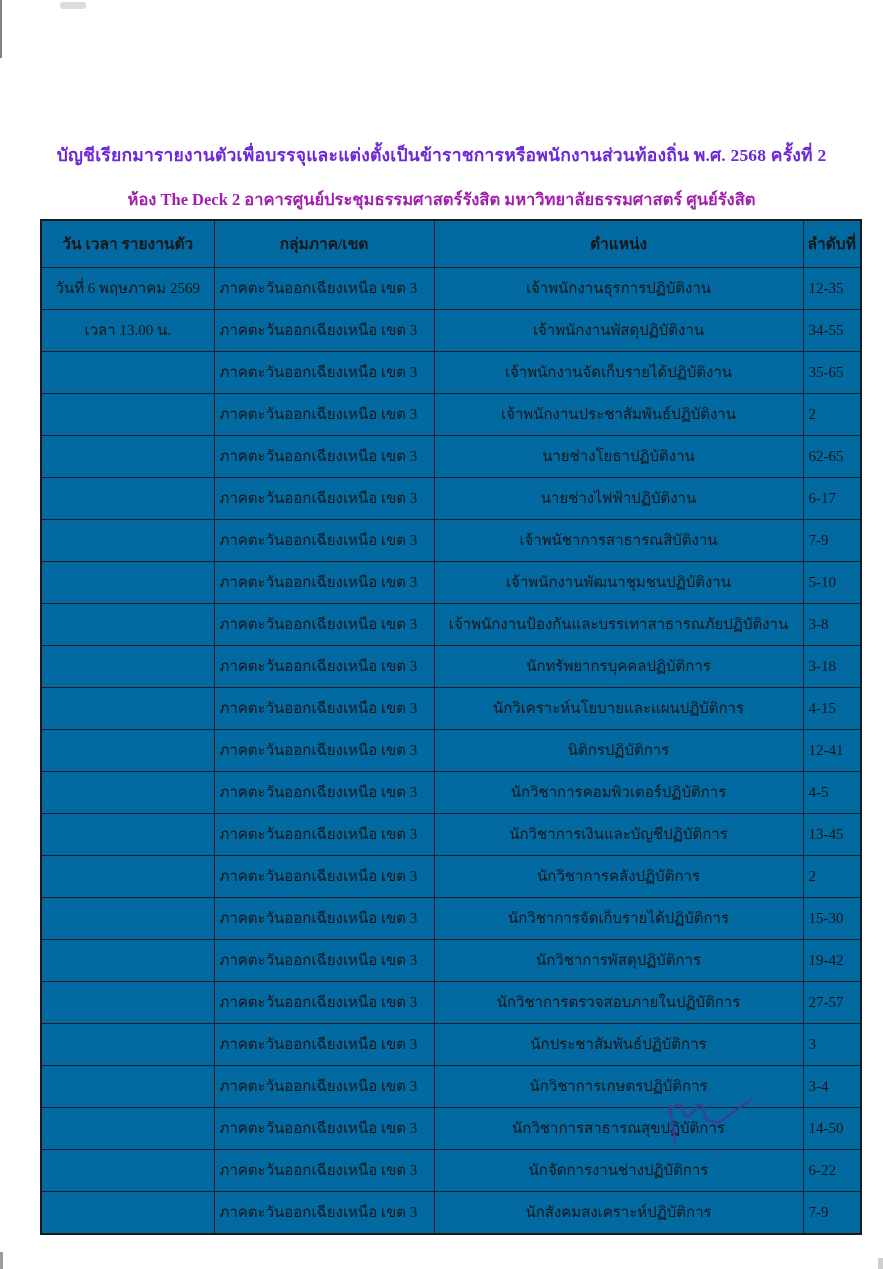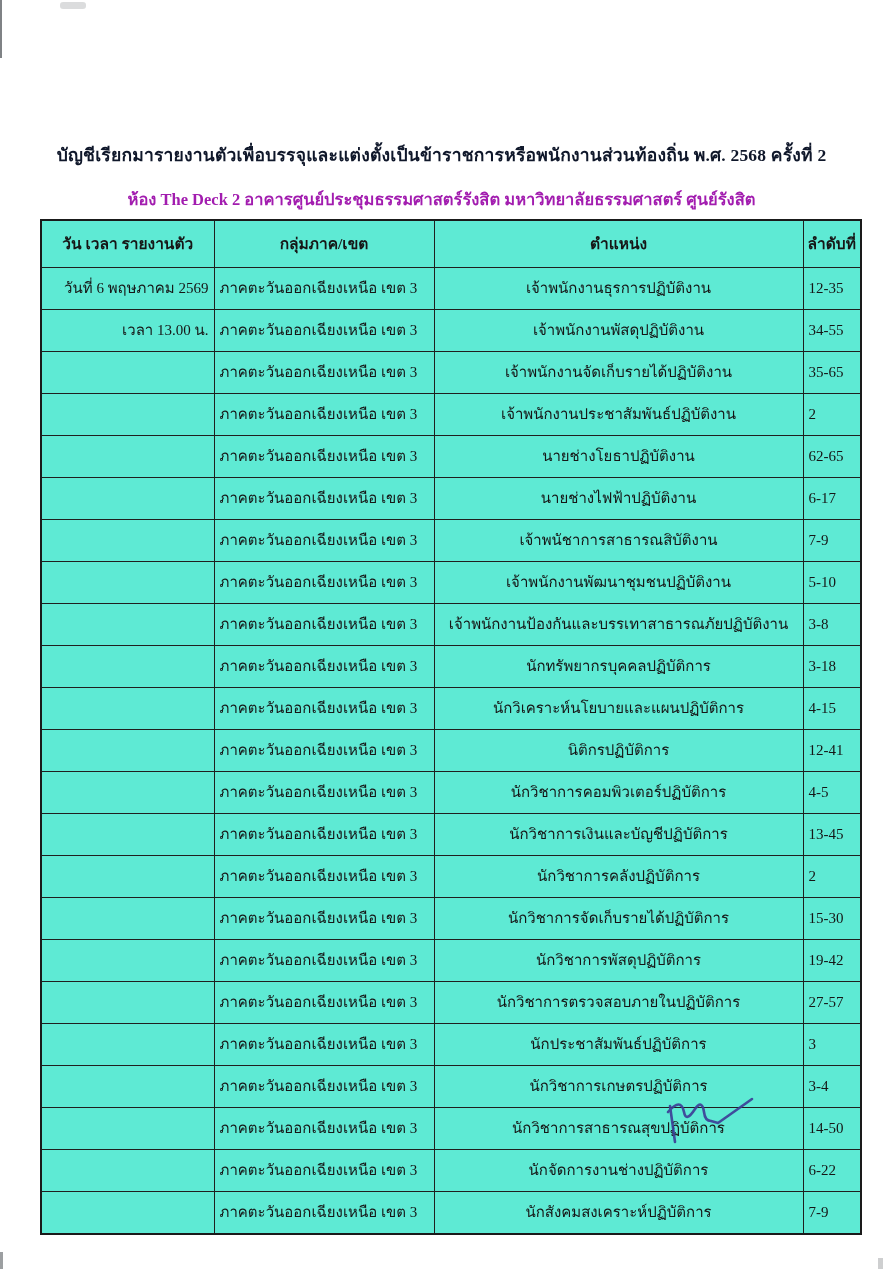--- a/index.html
+++ b/index.html
@@ -3,48 +3,48 @@
 <meta charset="utf-8">
 <style>
   html,body{margin:0;padding:0;}
   body{
     width:883px;height:1269px;position:relative;background:#ffffff;
     font-family:"Liberation Serif","DejaVu Serif",serif;
     color:#161616;overflow:hidden;
   }
   .page-title{
     position:absolute;top:141px;left:0;width:883px;
-    text-align:center;font-size:17.5px;font-weight:bold;color:#0f172a;
+    text-align:center;font-size:17.5px;font-weight:bold;color:#6d28d9;
     letter-spacing:.2px;
   }
   .page-subtitle{
     position:absolute;top:186px;left:0;width:883px;
     text-align:center;font-size:16.5px;font-weight:bold;
   }
   table.report{
     position:absolute;top:219px;left:40px;width:820px;
     border-collapse:collapse;table-layout:fixed;
-    background:#5eead4;
+    background:#0369a1;
   }
   table.report col.c1{width:173px}
   table.report col.c2{width:220px}
   table.report col.c3{width:369px}
   table.report col.c4{width:58px}
   table.report th, table.report td{
     border:1.6px solid #1f1f1f;
     font-size:15px;line-height:1.15;
     overflow:hidden;white-space:nowrap;
   }
   table.report{border:2.4px solid #1a1a1a;}
   table.report th{
     height:42px;font-size:15.5px;font-weight:bold;text-align:center;
     padding:2px 4px;
   }
   table.report td{height:37px;padding:2px 5px;}
-  td.cell-datetime{text-align:right;}
+  td.cell-datetime{text-align:center;}
   td.cell-region{text-align:left;padding-left:7px;}
   td.cell-position{text-align:center;padding-left:7px;}
   td.cell-order{text-align:left;font-size:14.5px;}
   .signature{
     position:absolute;left:648px;top:1088px;width:120px;height:66px;
     pointer-events:none;
   }
   
   .artifact{position:absolute;background:#3a3f43;opacity:.65;}
   .artifact.edge-left{left:0;top:0;width:2px;height:58px;}

